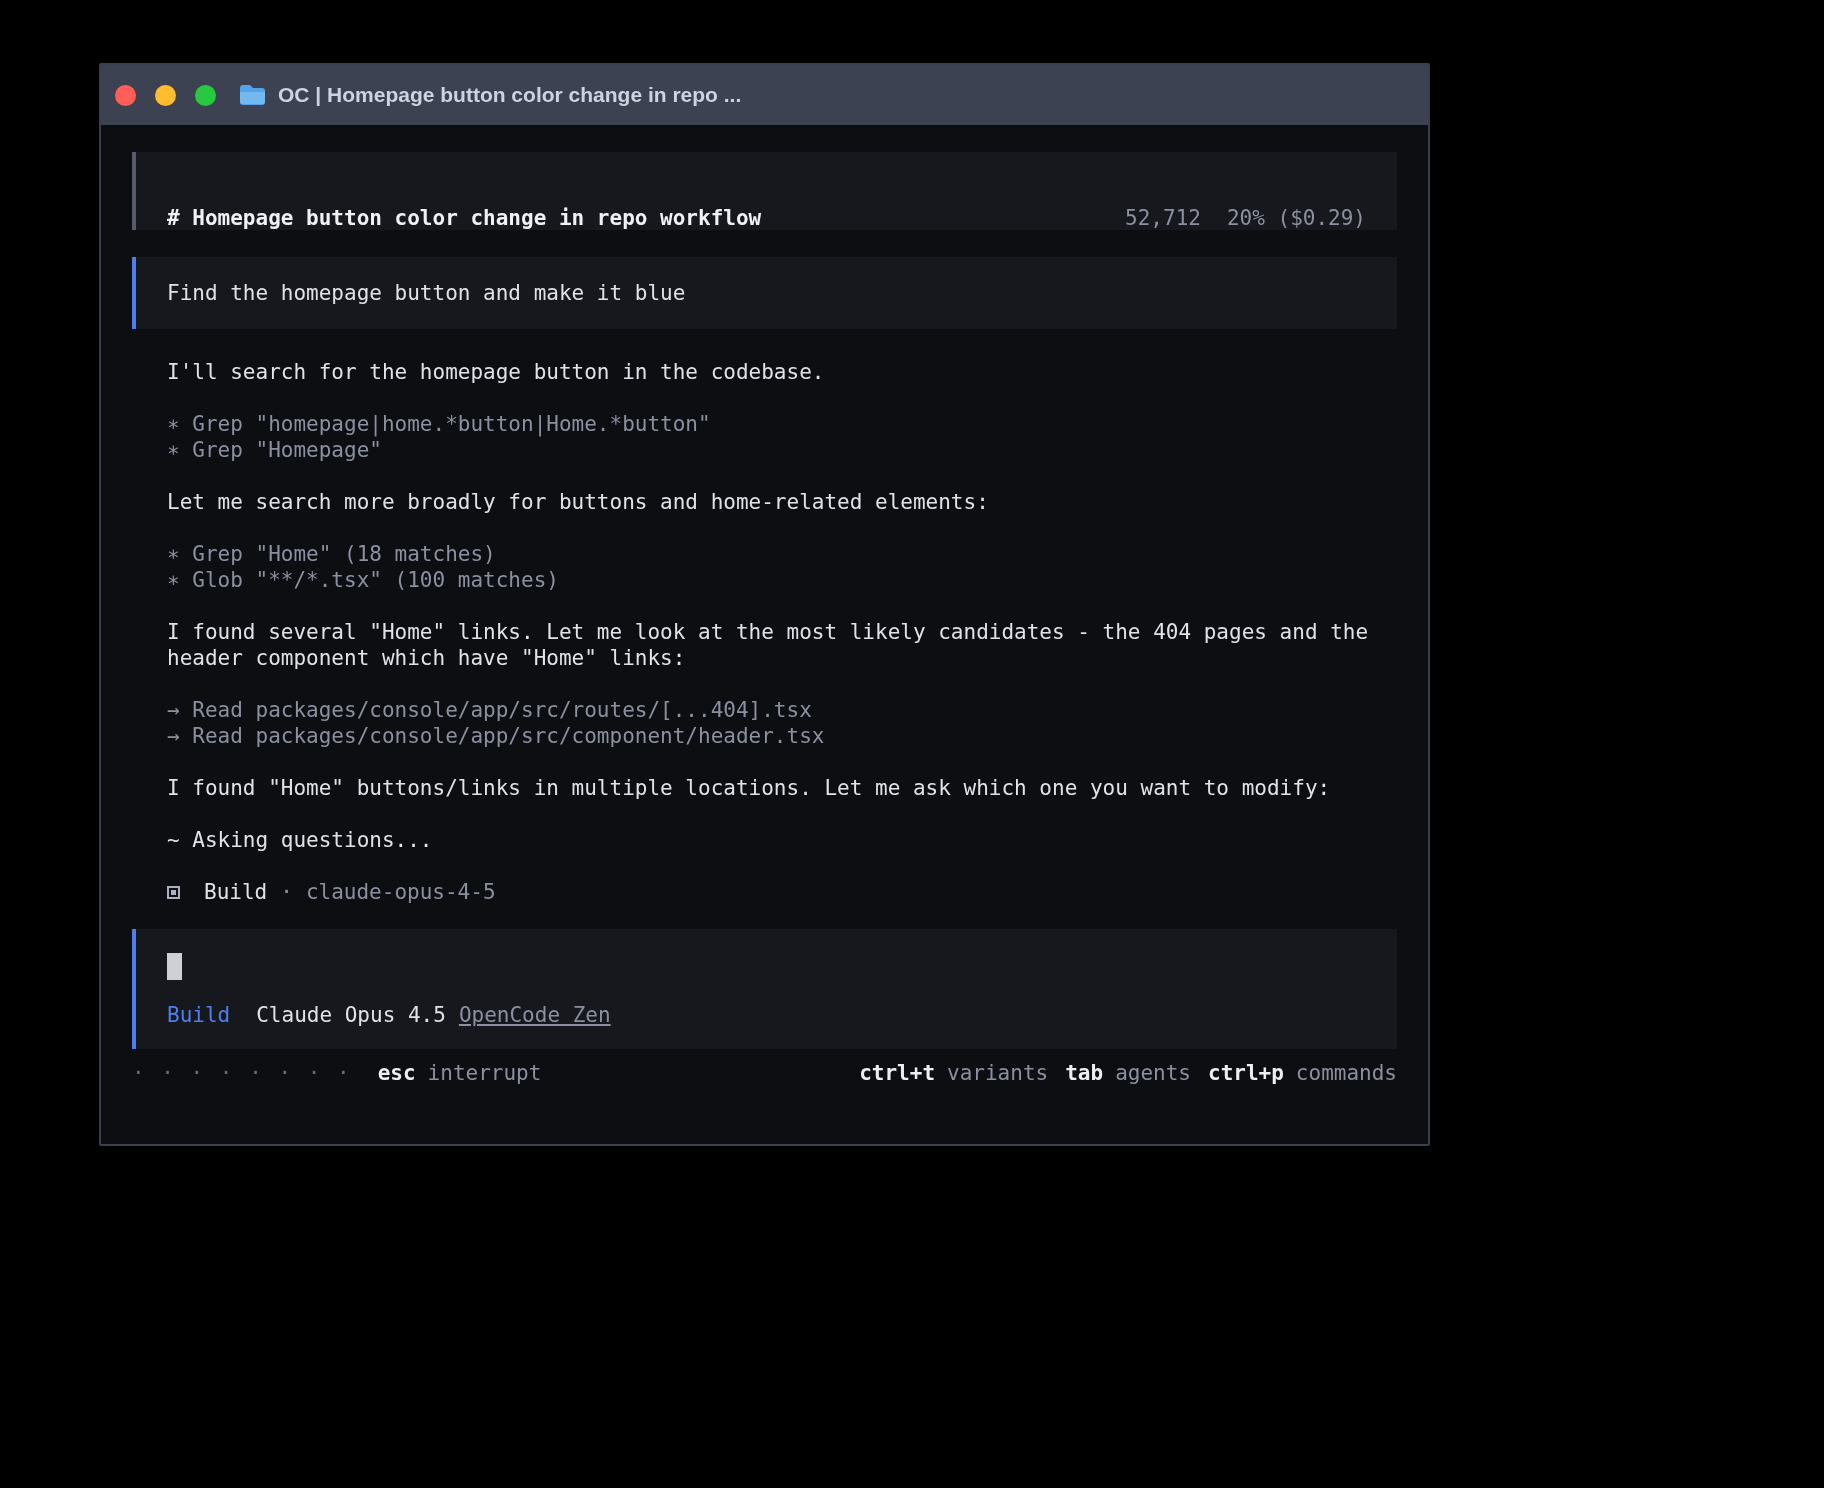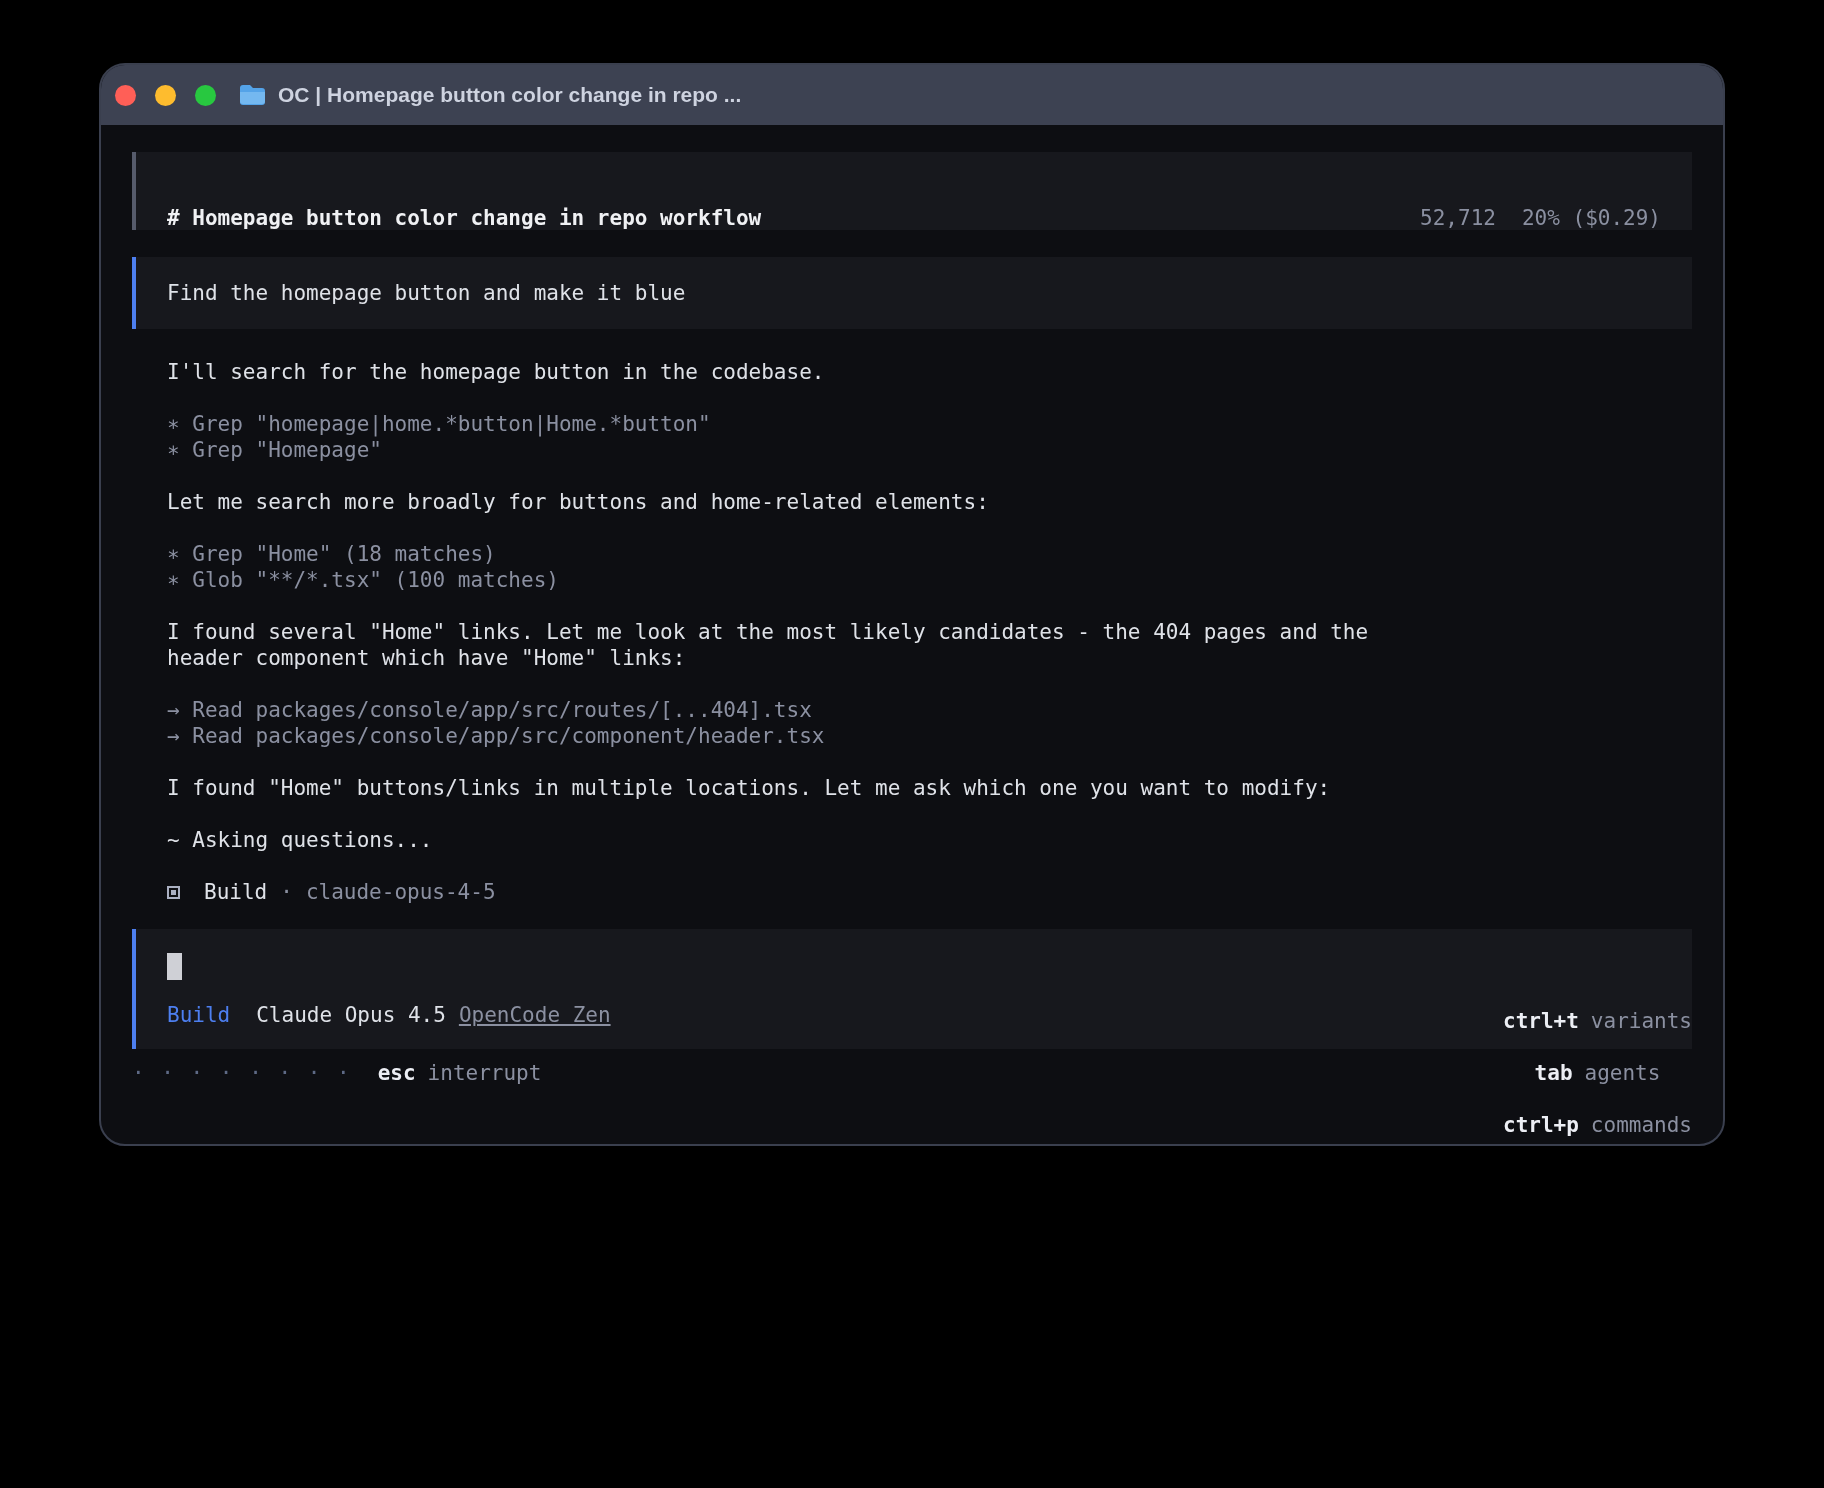--- a/index.html
+++ b/index.html
@@ -8,24 +8,24 @@
     --text_muted:#8b90a1;
     --panel_bg:#17181d;
     --window_bg:#0d0e12;
     --titlebar_bg:#3d4252;
   }
   *{margin:0;padding:0;box-sizing:border-box;}
   html,body{width:1824px;height:1488px;background:#000;overflow:hidden;}
   body{font-family:"DejaVu Sans Mono","Liberation Mono",monospace;}
 
   .window{
-    position:absolute;left:99px;top:63px;width:1626px;height:1083px;
+    position:absolute;left:99px;top:63px;width:1331px;height:1083px;
     background:var(--window_bg);
     border:2px solid #3a3f4e;
-    border-radius:26px;
+    border-radius:2px;
     overflow:hidden;
   }
   .titlebar{
     height:60px;background:var(--titlebar_bg);
     display:flex;align-items:center;
     padding:0 16px 0 14px;
     font-family:"Liberation Sans","DejaVu Sans",sans-serif;
   }
   .lights{display:flex;align-items:center;gap:19px;}
   .light{width:21px;height:21px;border-radius:50%;display:inline-block;}
@@ -87,21 +87,21 @@
   .mode-provider{color:var(--text_muted);margin-left:13px;text-decoration:underline;}
 
   .footer{
     height:48px;display:flex;align-items:center;
     font-size:21px;
   }
   .spinner{color:#5e6a86;letter-spacing:2px;font-size:21px;white-space:pre;}
   .kbd{color:#eceef4;font-weight:700;}
   .kbd-label{color:var(--text_muted);margin-left:12px;}
   .footer-left{display:flex;align-items:center;gap:26px;}
-  .footer-right{margin-left:auto;display:flex;align-items:center;gap:28px;flex-direction:column;}
+  .footer-right{margin-left:auto;display:flex;align-items:center;gap:17px;}
   .shortcut{display:flex;align-items:flex-start;}
 </style>
 </head>
 <body>
 
 <div class="window">
 
   <div class="titlebar">
     <div class="lights">
       <span class="light red"></span>

